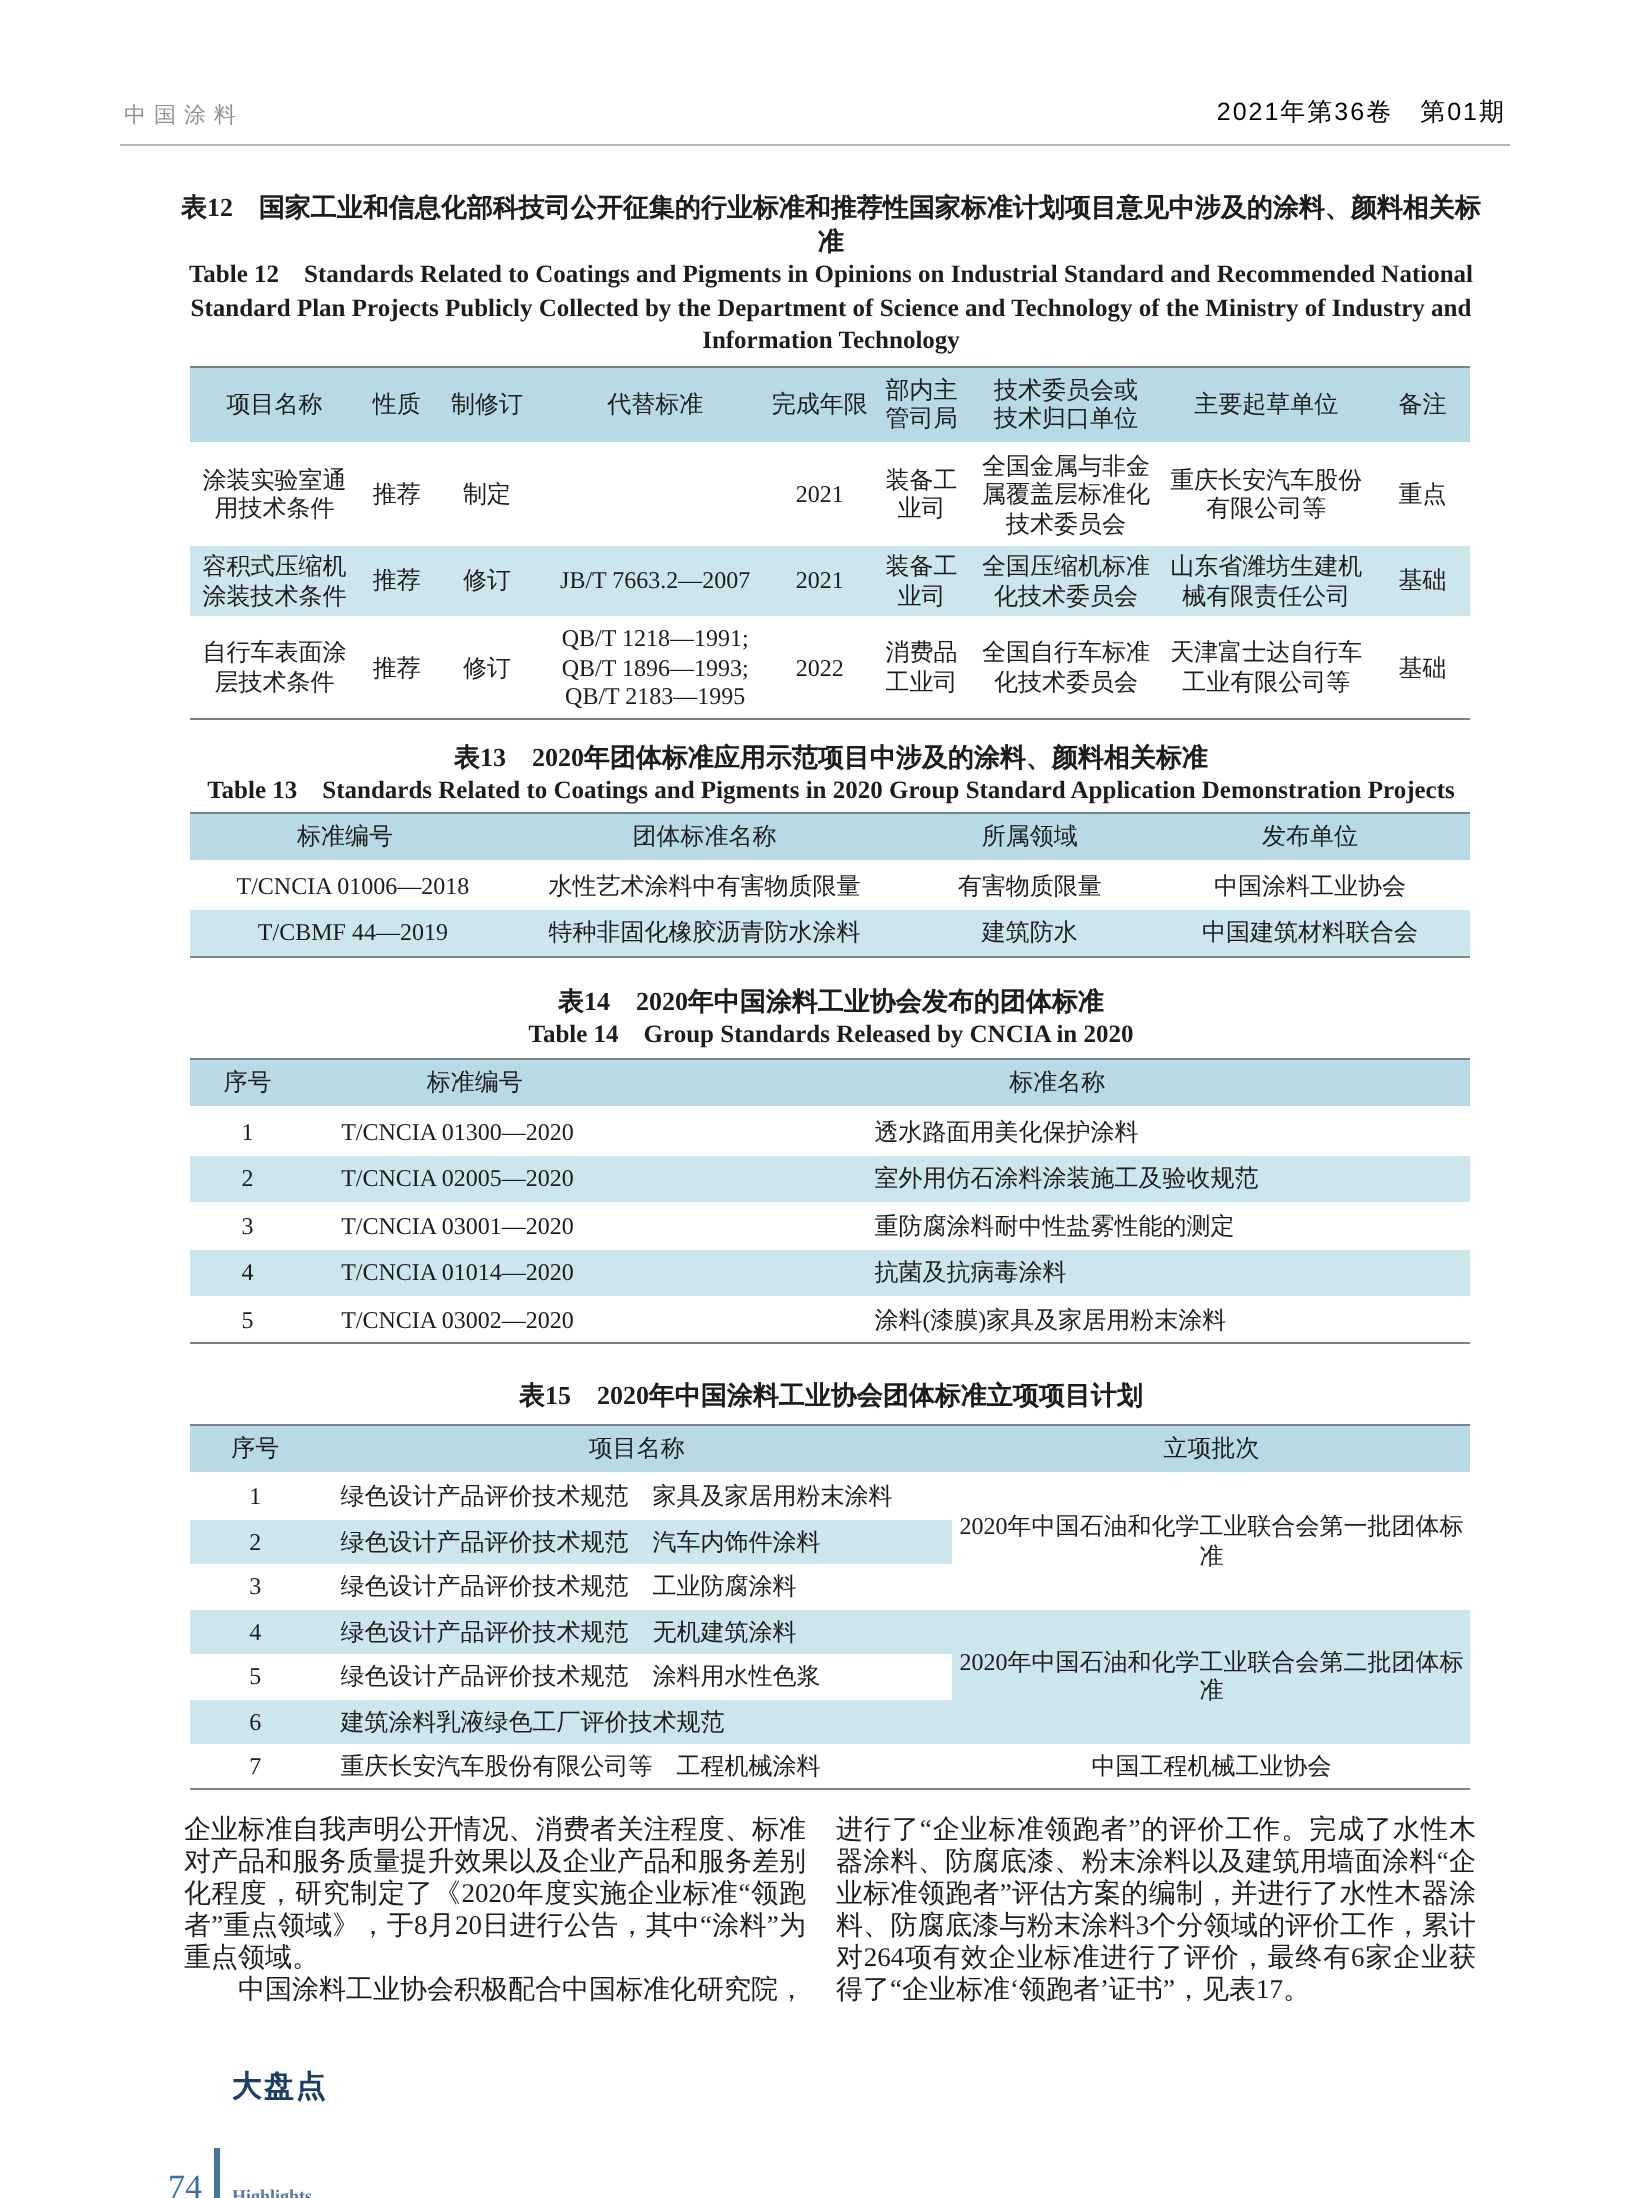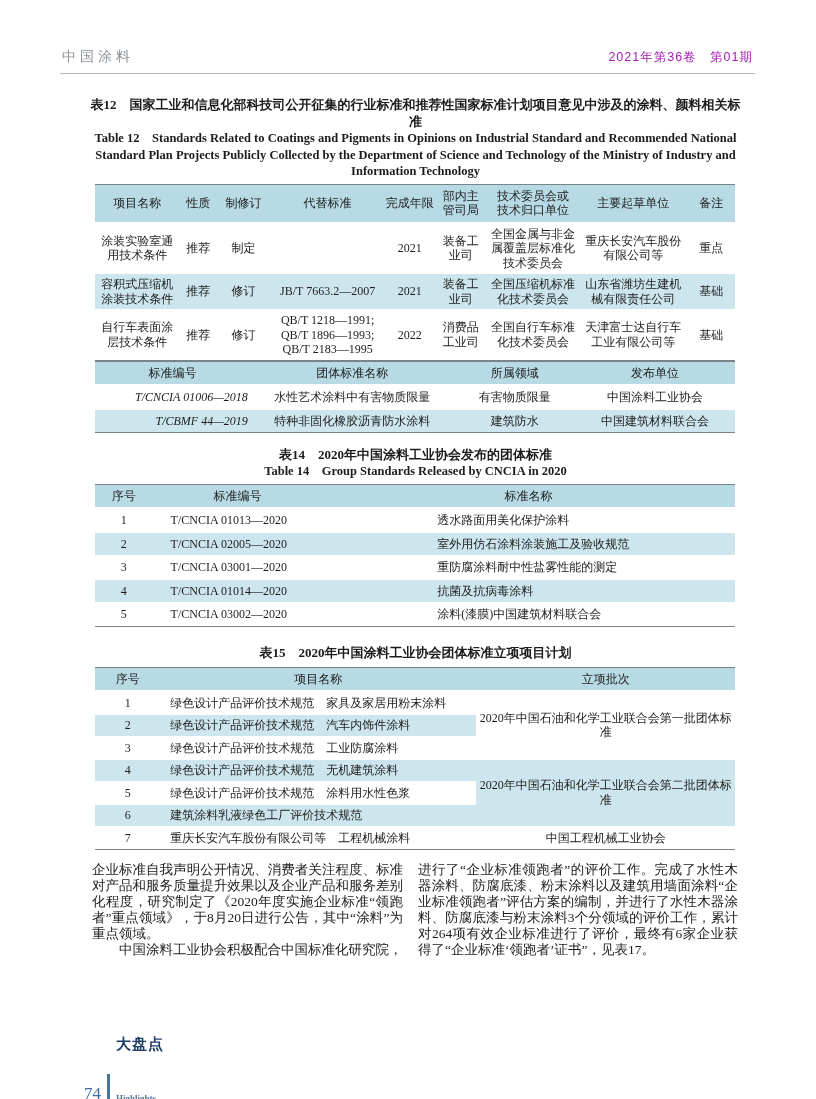--- a/index.html
+++ b/index.html
@@ -7,22 +7,22 @@
     position:relative; width:816px; height:1099px; background:#ffffff;
     font-family:"Liberation Serif","DejaVu Serif",serif; color:#1c1c1c; overflow:hidden;
   }
   
   .header-bar {
     display:flex; justify-content:space-between; align-items:flex-end;
     margin:0 61px 0 60px; padding:48px 2px 7px 2px;
     border-bottom:1px solid #b4b8bc;
     font-family:"Liberation Sans","DejaVu Sans",sans-serif;
   }
-  .journal { font-size:14px; color:#8d9399; letter-spacing:4px; }
-  .issue   { font-size:12.5px; color:#a21caf; letter-spacing:1px;margin-left:23px; }
+  .journal { font-size:11px; color:#8d9399; letter-spacing:4px; }
+  .issue   { font-size:12.5px; color:#000000; letter-spacing:1px;margin-left:23px; }
 
   
   .tcap { width:655px; margin-left:88px; text-align:center; }
   .cap-zh { font-size:13px; font-weight:bold; line-height:17px; }
   .cap-en { font-size:12.5px; font-weight:bold; line-height:16.5px; }
   .mt22 { margin-top:22px; } .mt10 { margin-top:10px; }
   .mt13 { margin-top:13px; } .mt17 { margin-top:17px; }
   .mb4 { margin-bottom:4px; } .mb3 { margin-bottom:3px; } .mb6 { margin-bottom:6px; }
 
   
@@ -35,21 +35,21 @@
     text-align:center; vertical-align:middle; padding:3px 2px;
     white-space:pre-line; word-wrap:break-word;
   }
   thead th { background:#b7dae4; border-bottom:2px solid #ffffff; padding:4px 0; }
   tbody td { border-top:1px solid #ffffff; }
   tr.hl td, td.hl { background:#cde6ed; }
   #t12 td.c5 { padding-left:5px; padding-right:5px; }
   #t12 td.c7 { padding-left:6px; padding-right:6px; }
   #t13 tbody td, #t14 tbody td { padding-top:4px; padding-bottom:4px; }
   #t13 thead th, #t14 thead th, #t15 thead th { padding-top:4px; padding-bottom:4px; }
-  #t13 tbody td.c0 { text-align:right; padding-left:10px;font-style:italic; }
+  #t13 tbody td.c0 { text-align:center; padding-left:10px; }
   #t14 tbody td.c1 { text-align:left; padding-left:18px; }
   #t14 tbody td.c2 { text-align:left; padding-left:115px; }
   #t15 tbody td { padding-top:3.5px; padding-bottom:3.5px; }
   #t15 tbody td.c1 { text-align:left; padding-left:10px; padding-right:0; }
 
   
   .bodytext {
     display:flex; gap:15px; margin:12px 0 0 92px; width:646px;
     font-size:13.5px; line-height:16px; text-align:justify;
   }
@@ -138,20 +138,24 @@
 QB/T 2183—1995</td>
           <td class="c4">2022</td>
           <td class="c5">消费品工业司</td>
           <td class="c6">全国自行车标准化技术委员会</td>
           <td class="c7">天津富士达自行车工业有限公司等</td>
           <td class="c8">基础</td>
         </tr>
       </tbody>
     </table>
 
+  <div class="tcap mt10 mb3">
+    <div class="cap-zh">表13　2020年团体标准应用示范项目中涉及的涂料、颜料相关标准</div>
+    <div class="cap-en">Table 13　Standards Related to Coatings and Pigments in 2020 Group Standard Application Demonstration Projects</div>
+  </div>
   <table id="t13">
       <colgroup>
         <col style="width: 24.2%;">
         <col style="width: 32%;">
         <col style="width: 18.8%;">
         <col style="width: 25%;">
       </colgroup>
       <thead>
         <tr>
           <th class="c0">标准编号</th>
@@ -189,42 +193,42 @@
       <thead>
         <tr>
           <th class="c0">序号</th>
           <th class="c1">标准编号</th>
           <th class="c2">标准名称</th>
         </tr>
       </thead>
       <tbody>
         <tr>
           <td class="c0">1</td>
-          <td class="c1">T/CNCIA 01013—2020</td>
+          <td class="c1">T/CNCIA 01300—2020</td>
           <td class="c2">透水路面用美化保护涂料</td>
         </tr>
         <tr class="hl">
           <td class="c0">2</td>
           <td class="c1">T/CNCIA 02005—2020</td>
           <td class="c2">室外用仿石涂料涂装施工及验收规范</td>
         </tr>
         <tr>
           <td class="c0">3</td>
           <td class="c1">T/CNCIA 03001—2020</td>
           <td class="c2">重防腐涂料耐中性盐雾性能的测定</td>
         </tr>
         <tr class="hl">
           <td class="c0">4</td>
           <td class="c1">T/CNCIA 01014—2020</td>
           <td class="c2">抗菌及抗病毒涂料</td>
         </tr>
         <tr>
           <td class="c0">5</td>
           <td class="c1">T/CNCIA 03002—2020</td>
-          <td class="c2">涂料(漆膜)中国建筑材料联合会</td>
+          <td class="c2">涂料(漆膜)家具及家居用粉末涂料</td>
         </tr>
       </tbody>
     </table>
 
   <div class="tcap mt17 mb6">
     <div class="cap-zh">表15　2020年中国涂料工业协会团体标准立项项目计划</div>
   </div>
   <table id="t15">
       <colgroup>
         <col style="width: 10.2%;">

